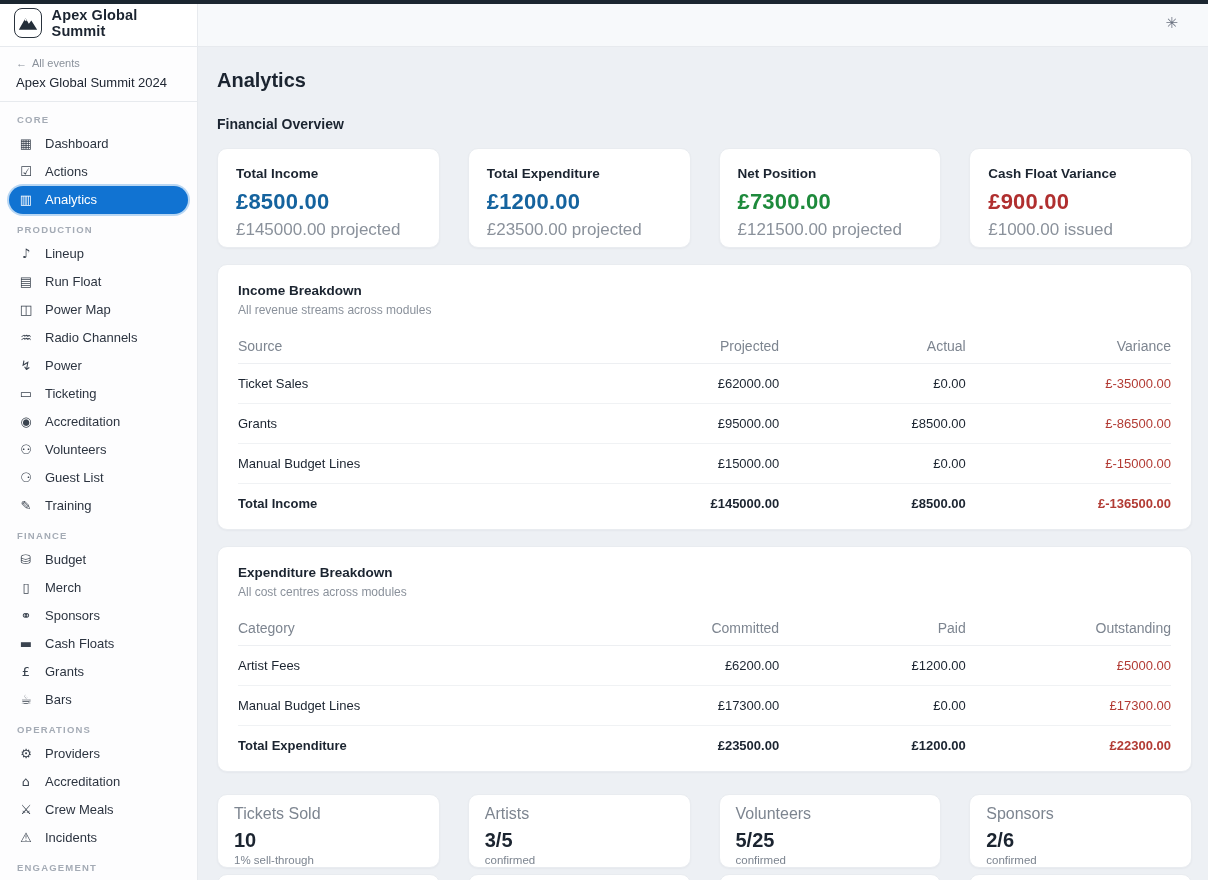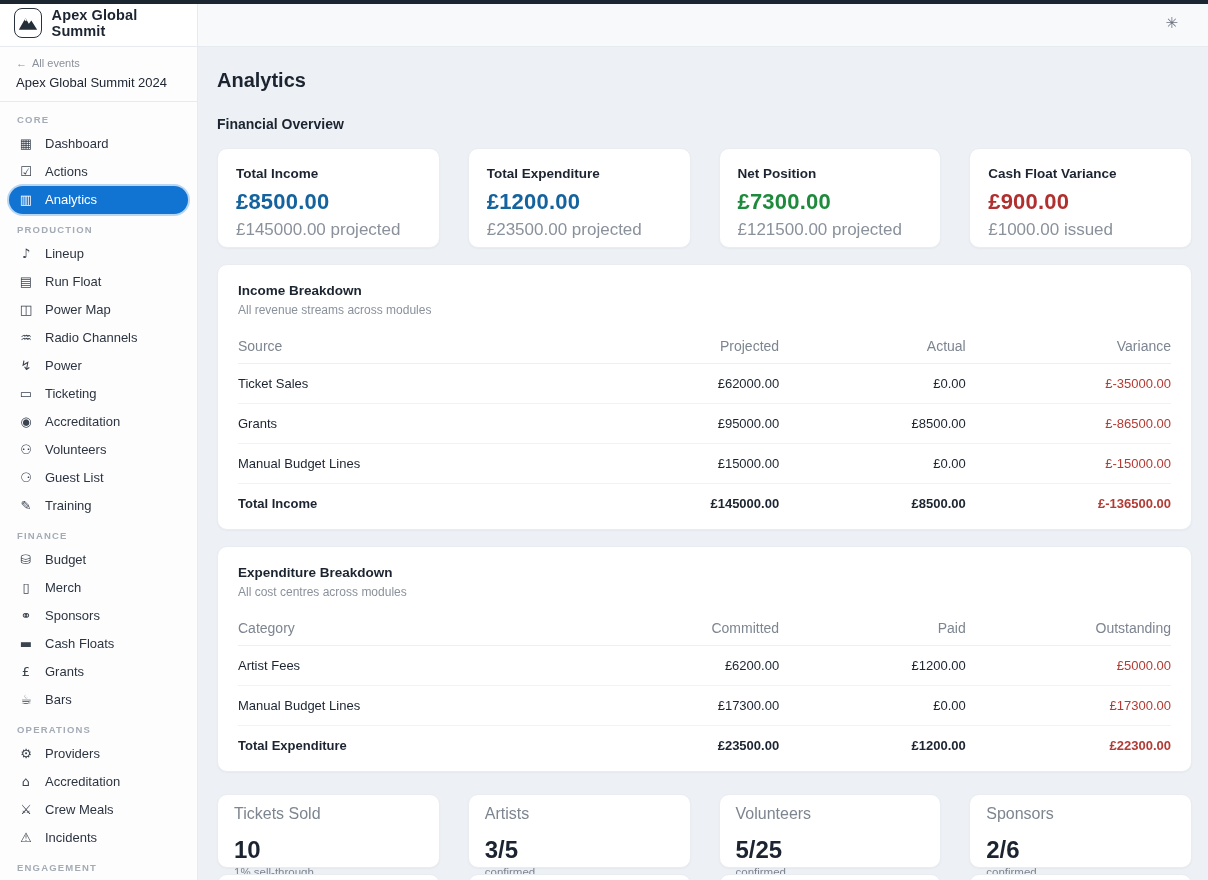--- a/index.html
+++ b/index.html
@@ -56,21 +56,21 @@
   table.fin td { font-size:13px; padding:12px 0; border-bottom:1px solid #f0f2f4; text-align:right; }
   table.fin td:first-child { text-align:left; }
   table.fin .neg { color:#b23b34; }
   table.fin tr.total td { font-weight:bold; border-top:1px solid #e3e6ea; border-bottom:none; }
   .colw2 { width:20%; } .colw3 { width:20%; } .colw4 { width:22%; }
 
   .kpis { display:grid; grid-template-columns:repeat(4,1fr); gap:28px; margin-top:22px; }
   .kpi-card { background:#fff; border:1px solid #e9ecf0; border-radius:10px; padding:10px 16px;
     height:74px; box-shadow:0 1px 2px rgba(20,30,40,.04); }
   .kpi-label { font-size:16px; color:#7d8590; }
-  .kpi-value { font-size:24px; font-weight:bold; margin-top:13px; }
+  .kpi-value { font-size:20px; font-weight:bold; margin-top:6px; }
   .kpi-sub { font-size:11.5px; color:#7d8590; margin-top:2px; }
   .kpis.cut { margin-top:6px; }
   .kpi-shell { background:#fff; border:1px solid #e9ecf0; border-radius:10px; height:60px; }
 </style>
 </head>
 <body>
 
 <div class="topstrip"></div>
 
 <div class="sidebar">

